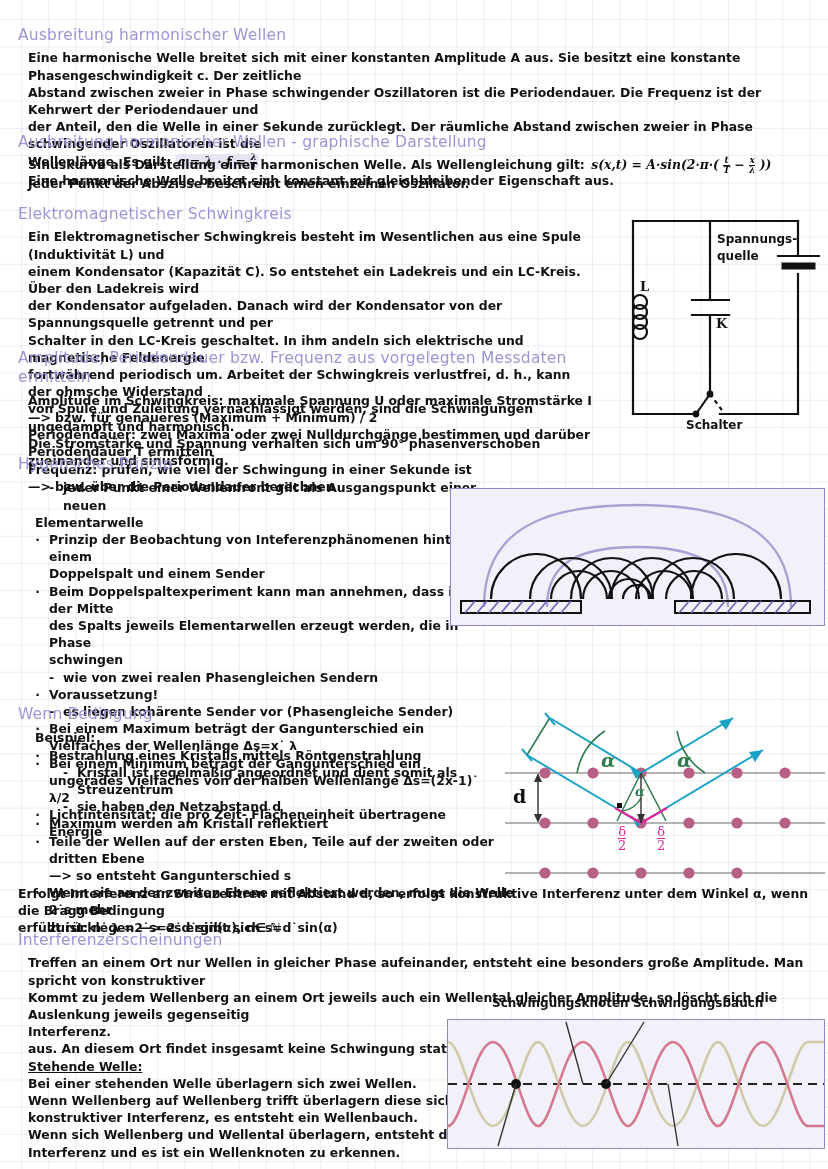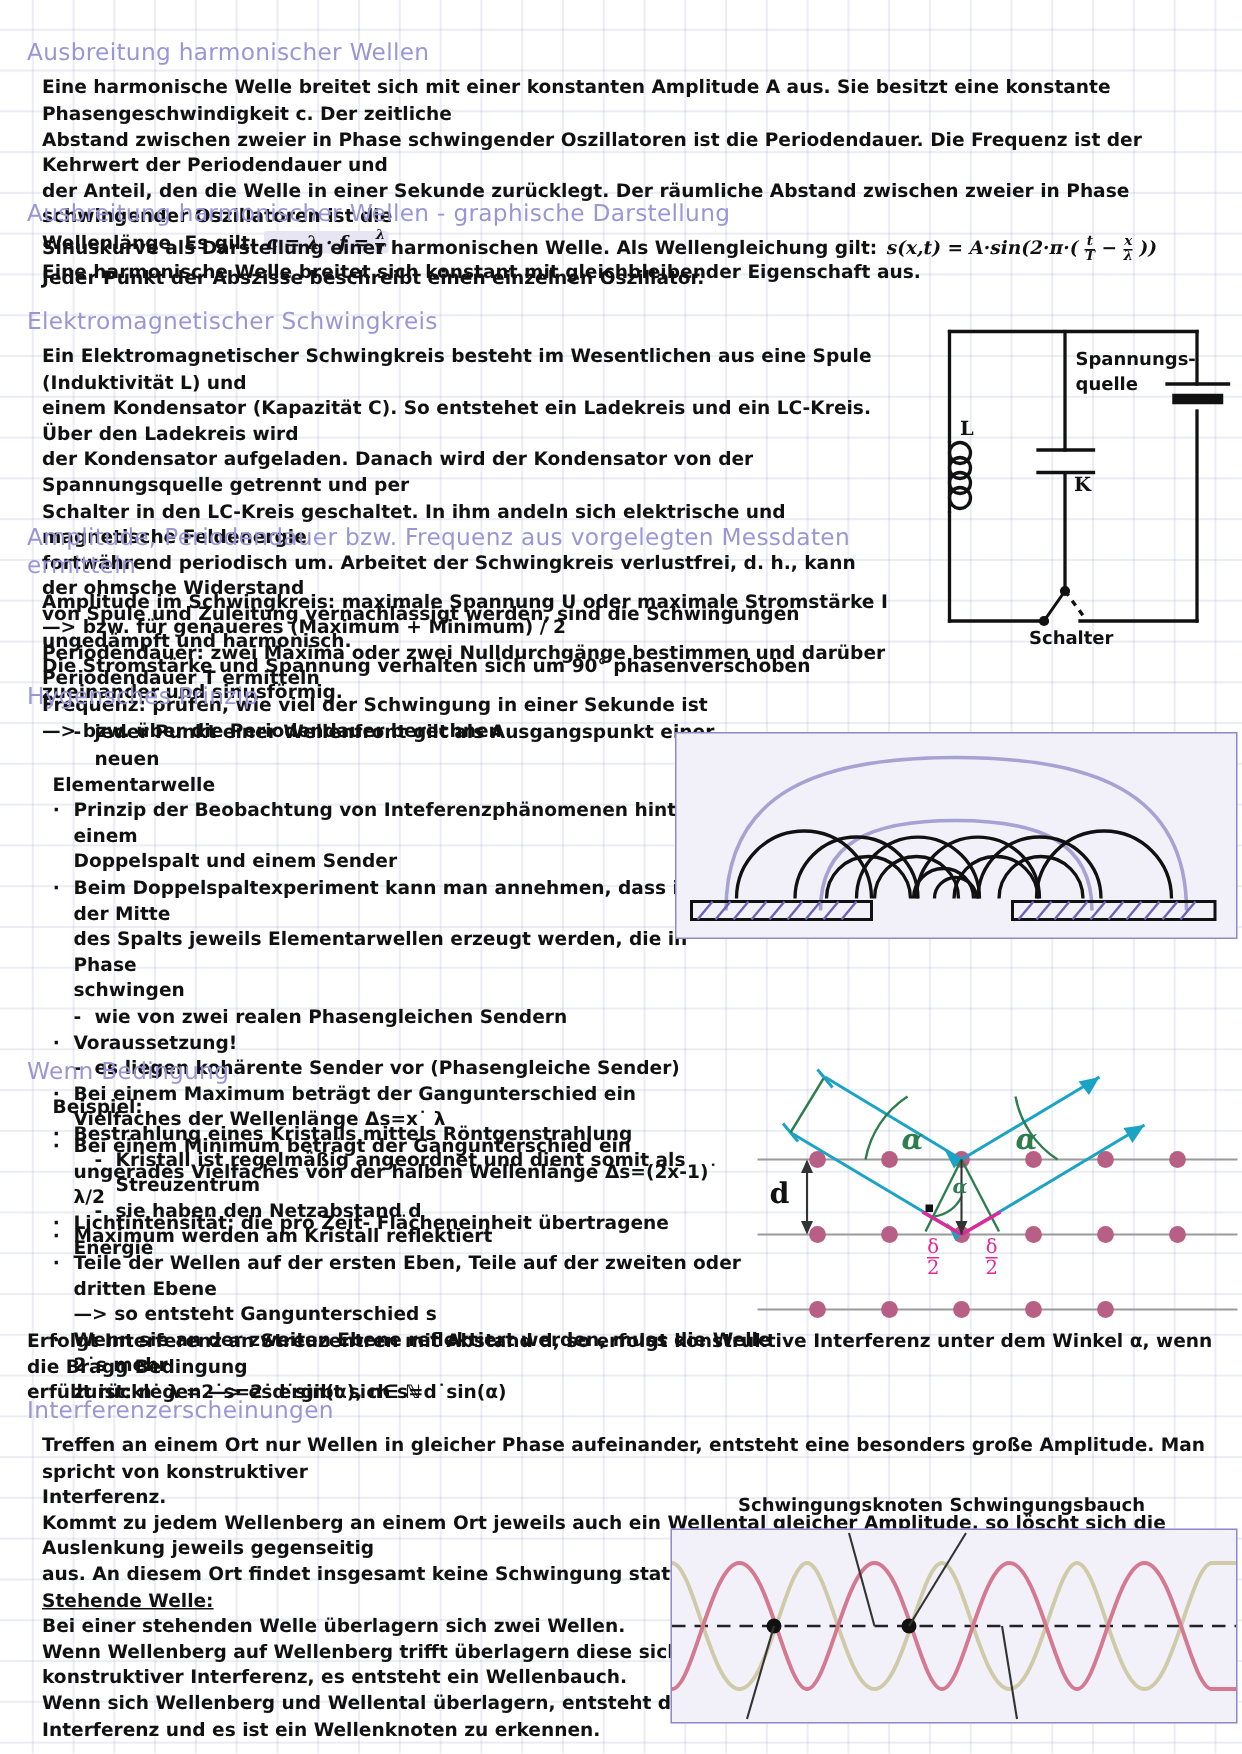--- a/index.html
+++ b/index.html
@@ -400,22 +400,22 @@
     <div class="frac" style="position:absolute;left:152px;top:122px;font-size:13px;line-height:13px;color:#e0289a;font-family:'DejaVu Serif','Liberation Serif',serif;">
       <span>δ</span>
       <span class="den" style="border-color:#e0289a;">2</span>
     </div>
   </div>
 
   <div class="blk" style="left:18px;top:931px;width:800px;">
     <h2 class="sec">Interferenzerscheinungen</h2>
     <div class="body" style="margin-top:4px;padding-left:10px;">
       <p>Treffen an einem Ort nur Wellen in gleicher Phase aufeinander, entsteht eine besonders große Amplitude. Man spricht von konstruktiver</p>
+      <p>Kommt zu jedem Wellenberg an einem Ort jeweils auch ein Wellental gleicher Amplitude, so löscht sich die Auslenkung jeweils gegenseitig</p>
       <p>Interferenz.</p>
-      <p>Kommt zu jedem Wellenberg an einem Ort jeweils auch ein Wellental gleicher Amplitude, so löscht sich die Auslenkung jeweils gegenseitig</p>
       <p>aus. An diesem Ort findet insgesamt keine Schwingung statt. Man spricht von destruktiver Interferenz.</p>
       <p class="ul">Stehende Welle:</p>
       <p>Bei einer stehenden Welle überlagern sich zwei Wellen.</p>
       <p>Wenn Wellenberg auf Wellenberg trifft überlagern diese sich zu</p>
       <p>konstruktiver Interferenz, es entsteht ein Wellenbauch.</p>
       <p>Wenn sich Wellenberg und Wellental überlagern, entsteht destruktive</p>
       <p>Interferenz und es ist ein Wellenknoten zu erkennen.</p>
     </div>
   </div>
 

